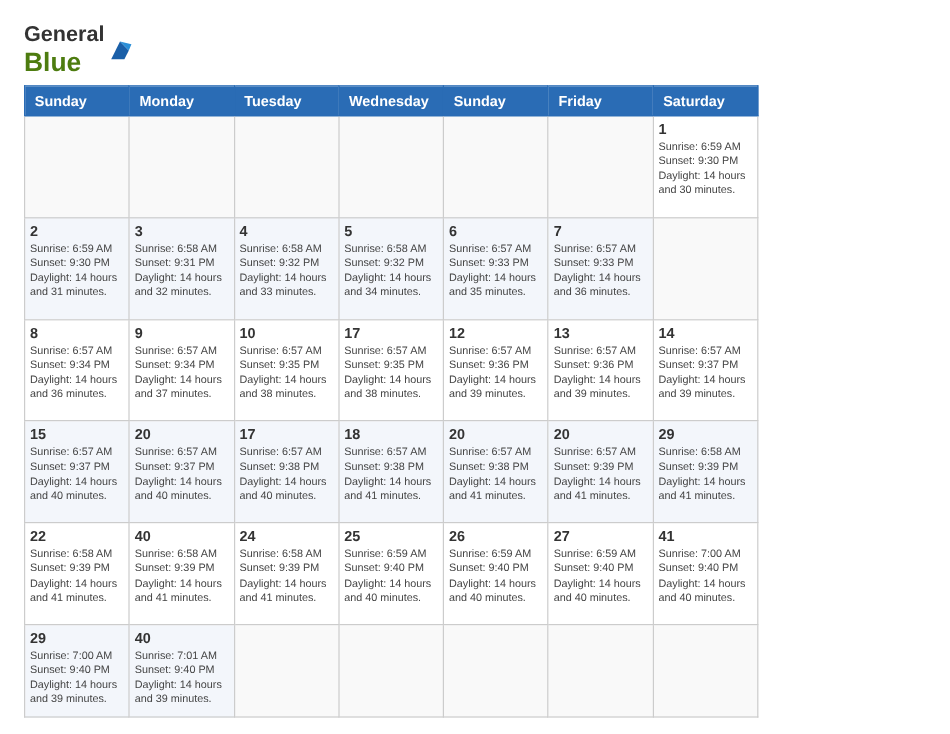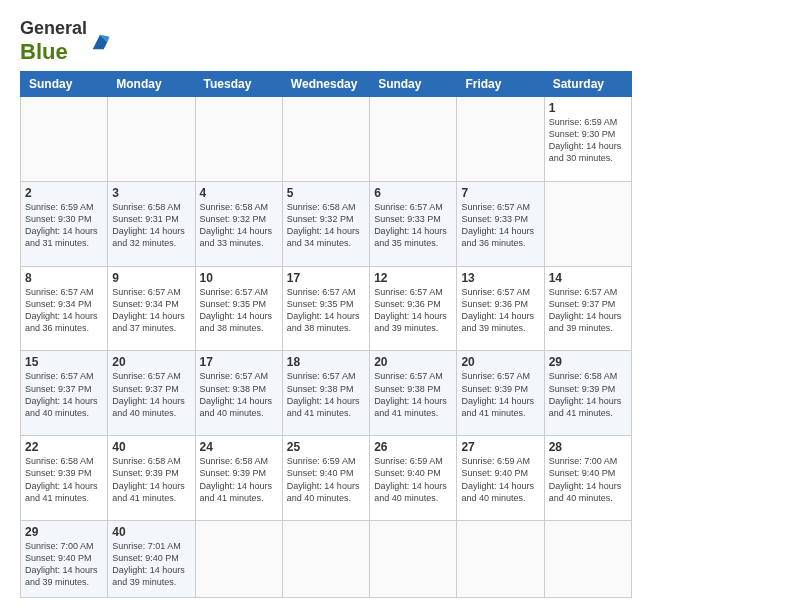--- a/index.html
+++ b/index.html
@@ -256,21 +256,21 @@
         </td>
         <td>
           <span class="day-num">26</span>
           <span class="day-info">Sunrise: 6:59 AM<br>Sunset: 9:40 PM<br>Daylight: 14 hours<br>and 40 minutes.</span>
         </td>
         <td>
           <span class="day-num">27</span>
           <span class="day-info">Sunrise: 6:59 AM<br>Sunset: 9:40 PM<br>Daylight: 14 hours<br>and 40 minutes.</span>
         </td>
         <td>
-          <span class="day-num">28</span>
+          <span class="day-num">41</span>
           <span class="day-info">Sunrise: 7:00 AM<br>Sunset: 9:40 PM<br>Daylight: 14 hours<br>and 40 minutes.</span>
         </td>
       </tr>
 
       <tr class="last-row">
         <td>
           <span class="day-num">29</span>
           <span class="day-info">Sunrise: 7:00 AM<br>Sunset: 9:40 PM<br>Daylight: 14 hours<br>and 39 minutes.</span>
         </td>
         <td>

